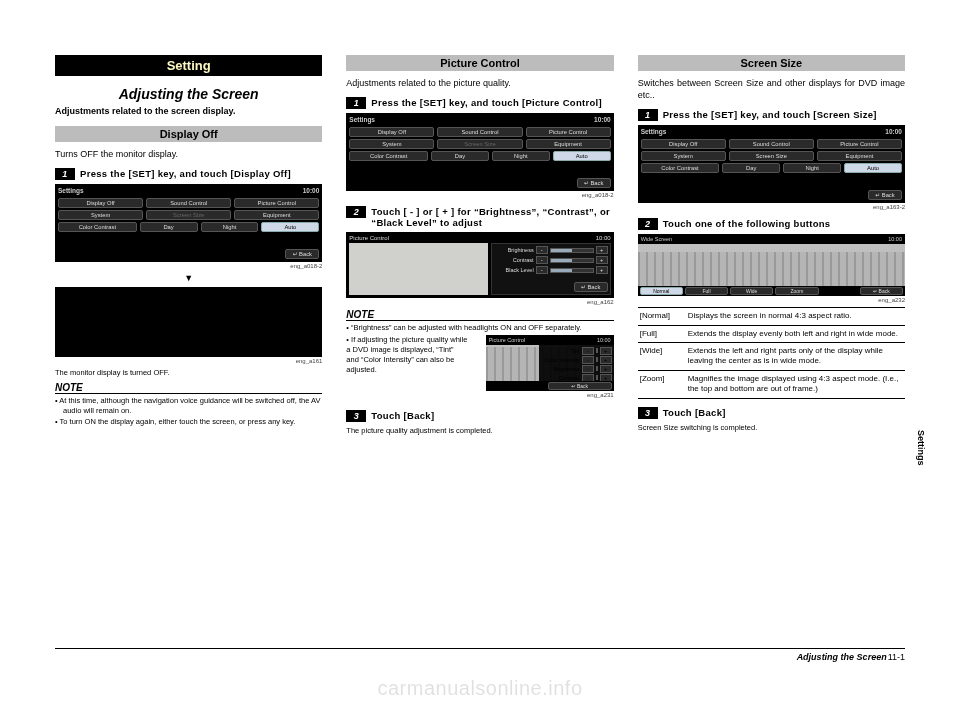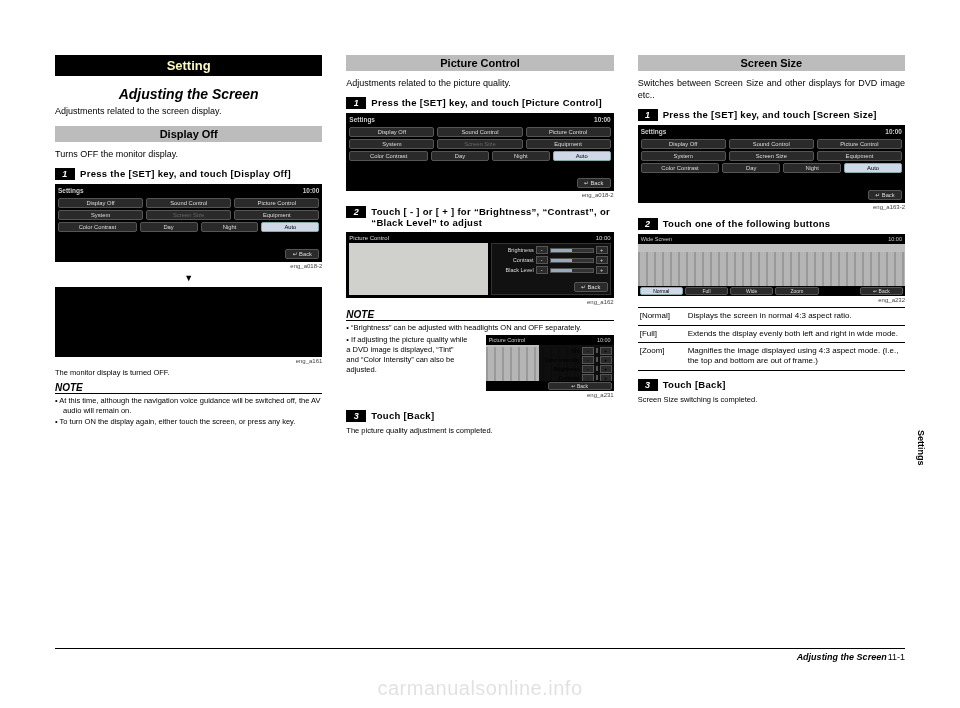--- a/index.html
+++ b/index.html
@@ -31,21 +31,21 @@
     margin-bottom: 10px;
   }
   .section-title {
     font-style: italic;
     font-weight: bold;
     font-size: 14px;
     text-align: center;
     margin: 6px 0 4px 0;
   }
   .section-sub {
-    font-weight: normal;
+    font-weight: bold;
     font-size: 9px;
     text-align: left;
     margin-bottom: 10px;
   }
   .gray-head {
     background: #bcbcbc;
     color: #000;
     text-align: center;
     font-weight: bold;
     font-size: 11px;
@@ -462,20 +462,24 @@
       <tbody>
           <tr>
             <td>[Normal]</td>
             <td>Displays the screen in normal 4:3 aspect ratio.</td>
           </tr>
       <tr>
             <td>[Full]</td>
             <td>Extends the display evenly both left and right in wide mode.</td>
           </tr>
       <tr>
+            <td>[Wide]</td>
+            <td>Extends the left and right parts only of the display while leaving the center as is in wide mode.</td>
+          </tr>
+      <tr>
             <td>[Zoom]</td>
             <td>Magnifies the image displayed using 4:3 aspect mode. (I.e., the top and bottom are out of frame.)</td>
           </tr>
     </tbody>
       </table>
 
     <div class="step" style="margin-top:8px">
       <span class="step-num">3</span>
       <span>Touch [Back]</span>
     </div>

